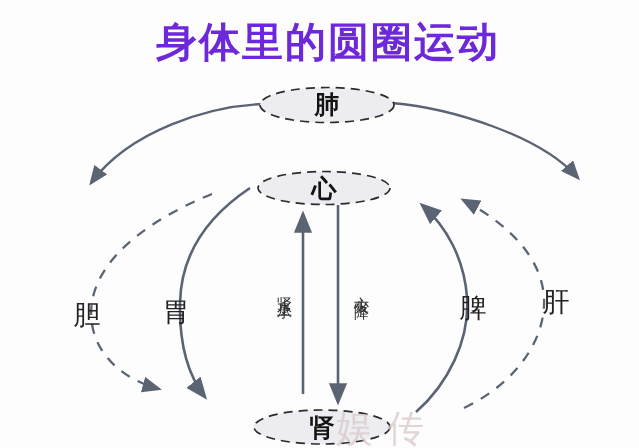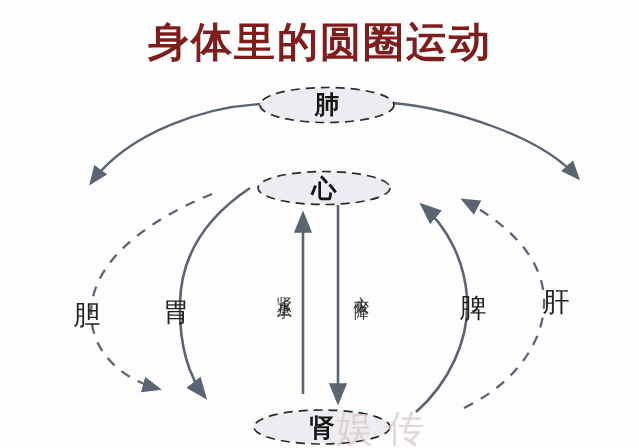--- a/index.html
+++ b/index.html
@@ -4,22 +4,22 @@
 <style>
   html,body { margin:0; padding:0; background:#ffffff; }
   .stage {
     position:relative; width:639px; height:448px; overflow:hidden;
     background:#fdfdfe;
     font-family:"Liberation Serif","DejaVu Serif",serif;
     color:#1b1b1b;
   }
   .stage svg { position:absolute; left:0; top:0; }
   .title {
-    position:absolute; left:320px; top:42px; transform:translate(-50%,-50%);
-    font-size:41px; font-weight:700; letter-spacing:2px; white-space:nowrap; color:#7f1d1d;
+    position:absolute; left:328px; top:42px; transform:translate(-50%,-50%);
+    font-size:41px; font-weight:700; letter-spacing:2px; white-space:nowrap; color:#6d28d9;
   }
   .node {
     position:absolute; transform:translate(-50%,-50%);
     font-size:25px; font-weight:700; color:#141414; white-space:nowrap;
   }
   .node-lung   { left:327px; top:104px; }
   .node-heart  { left:324px; top:188px; }
   .node-kidney { left:322px; top:427px; }
   .organ {
     position:absolute; transform:translate(-50%,-50%);

